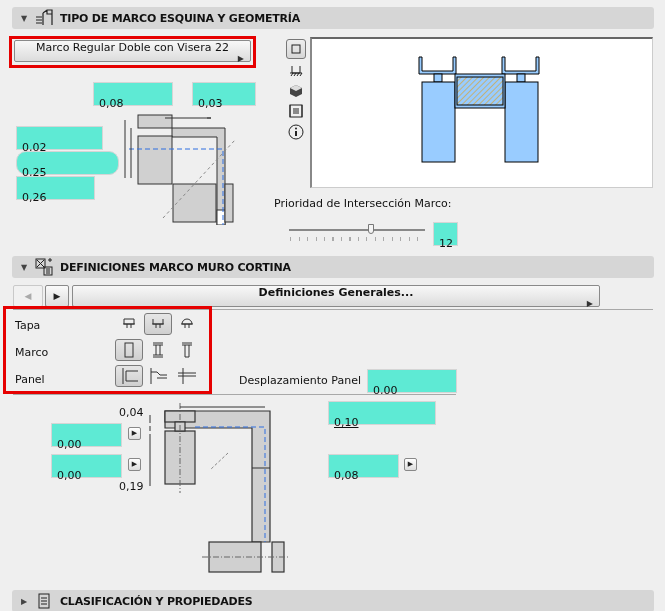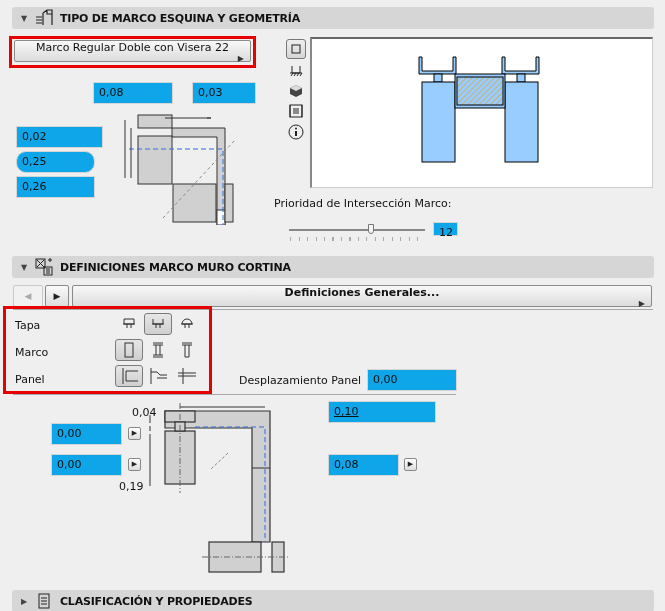--- a/index.html
+++ b/index.html
@@ -2,21 +2,21 @@
 <html><head>
 <meta charset="utf-8">
 <style>
   * { box-sizing: border-box; }
   body { margin:0; width:665px; height:611px; background:#efefef; font-family:"DejaVu Sans", sans-serif; font-size:11px; color:#111; position:relative; overflow:hidden; }
   .abs { position:absolute; }
   .section-header { position:absolute; left:12px; width:642px; height:22px; background:#d6d6d6; border-radius:3px; display:flex; align-items:center; }
   .section-header .tri { width:16px; font-size:8px; color:#444; text-align:center; margin-left:4px; }
   .section-header .hicon { width:20px; height:18px; margin-left:2px; margin-right:6px; }
   .section-header .title { font-weight:bold; font-size:11px; letter-spacing:-0.2px; }
-  .field { position:absolute; height:22px; background:#0ea5e9; border:1px solid #d5d5d5; padding:0 5px; font-size:11px; line-height:20px; }
+  .field { position:absolute; height:22px; background:#5eead4; border:1px solid #d5d5d5; padding:11px 5px; font-size:11px; line-height:20px; }
   .dropdown { position:absolute; height:22px; background:linear-gradient(#f8f8f8,#dcdcdc); border:1px solid #8a8a8a; border-radius:2px; display:flex; align-items:center; padding:0 6px; font-size:11px;flex-direction:column; }
   .dropdown .arr { margin-left:auto; font-size:8px; color:#333; }
   .sidebtn { position:absolute; width:18px; height:18px; display:flex; align-items:center; justify-content:center; }
   .label { position:absolute; font-size:11px; }
   .arrowbtn { position:absolute; width:13px; height:13px; border:1px solid #888; border-radius:2px; background:linear-gradient(#fff,#ddd); font-size:7px; line-height:11px; text-align:center; color:#222; }
   .optbtn { position:absolute; width:28px; height:22px; display:flex; align-items:center; justify-content:center; }
   .optbtn.sel { background:linear-gradient(#e6e6e6,#cfcfcf); border:1px solid #7b7b7b; border-radius:3px; }
   .redbox { position:absolute; border:3px solid #e60000; }
   .sep { position:absolute; height:1px; background:#a8a8a8; }
 </style>
@@ -82,21 +82,21 @@
     <rect x="193" y="43" width="33" height="80" fill="#99ccff" stroke="#000"></rect>
     <rect x="143" y="35" width="50" height="34" fill="#99ccff" stroke="#000"></rect>
     <rect x="145" y="38" width="46" height="28" fill="url(#hatch)" stroke="#000"></rect>
   </svg>
 </div>
 
 <div class="field" style="left:93px;top:82px;width:80px;">0,08</div>
 <div class="field" style="left:192px;top:82px;width:64px;">0,03</div>
 
 <div class="field" style="left:16px;top:126px;width:87px;">0,02</div>
-<div class="field" style="left:16px;top:151px;width:79px;border-radius:10px;">0,25</div>
+<div class="field" style="left:16px;top:151px;width:103px;border-radius:10px;">0,25</div>
 <div class="field" style="left:16px;top:176px;width:79px;">0,26</div>
 
 <svg class="abs" style="left:115px;top:110px;" width="125" height="115">
   <g stroke="#333" fill="#d0d0d0">
     <rect x="23" y="5" width="34" height="13"></rect>
     <path d="M57 18H110V115H102V27H57z"></path>
     <rect x="23" y="26" width="34" height="48"></rect>
     <rect x="58" y="74" width="43" height="38"></rect>
     <rect x="102" y="100" width="8" height="15" fill="#fff"></rect>
     <rect x="110" y="74" width="8" height="38"></rect>
@@ -119,21 +119,21 @@
       <rect x="2" y="1" width="9" height="9" fill="none" stroke="#222"></rect>
       <path d="M3 2l7 7M10 2l-7 7" stroke="#222"></path>
       <rect x="10" y="9" width="8" height="8" fill="none" stroke="#222"></rect>
       <path d="M12 11h4M12 13h4M12 15h4M14 2h4M16 0v4" stroke="#222"></path>
     </svg>
   <span class="title">DEFINICIONES MARCO MURO CORTINA</span>
 </div>
 
 <div class="abs" style="left:13px;top:285px;width:30px;height:22px;border:1px solid #c9c9c9;border-radius:2px;background:#f1f1f1;color:#aaa;font-size:9px;text-align:center;line-height:20px;">◀</div>
 <div class="abs" style="left:45px;top:285px;width:24px;height:22px;border:1px solid #8a8a8a;border-radius:2px;background:linear-gradient(#fafafa,#ddd);color:#222;font-size:9px;text-align:center;line-height:20px;">▶</div>
-<div class="dropdown" style="left:72px;top:285px;width:580px;">
+<div class="dropdown" style="left:72px;top:285px;width:528px;">
   <svg width="14" height="14" style="margin-right:6px">
       <rect x="1" y="1" width="12" height="12" fill="none" stroke="#222"></rect>
       <rect x="3" y="3" width="8" height="8" fill="none" stroke="#222"></rect>
     </svg>
   <span style="font-weight:bold;">Definiciones Generales...</span>
   <span class="arr">▶</span>
 </div>
 <div class="sep" style="left:13px;top:309px;width:640px;"></div>
 
 <div class="redbox" style="left:3px;top:306px;width:209px;height:88px;"></div>
@@ -186,21 +186,21 @@
 <div class="optbtn" style="left:173px;top:365px;">
     <svg width="20" height="18">
       <path d="M6 1v16M1 6h18M1 9h18" fill="none" stroke="#333"></path>
     </svg>
   </div>
 
 <div class="label" style="left:239px;top:374px;">Desplazamiento Panel</div>
 <div class="field" style="left:367px;top:369px;width:90px;">0,00</div>
 <div class="sep" style="left:13px;top:394px;width:443px;"></div>
 
-<div class="label" style="left:132px;top:406px;">0,04</div>
+<div class="label" style="left:119px;top:406px;">0,04</div>
 <div class="label" style="left:119px;top:480px;">0,19</div>
 <div class="field" style="left:51px;top:423px;width:71px;">0,00</div>
 <div class="arrowbtn" style="left:128px;top:427px;">▶</div>
 <div class="field" style="left:51px;top:454px;width:71px;">0,00</div>
 <div class="arrowbtn" style="left:128px;top:458px;">▶</div>
 <div class="field" style="left:328px;top:401px;width:108px;text-decoration:underline;">0,10</div>
 <div class="field" style="left:328px;top:454px;width:71px;">0,08</div>
 <div class="arrowbtn" style="left:404px;top:458px;">▶</div>
 
 <svg class="abs" style="left:140px;top:398px;" width="190" height="175">

